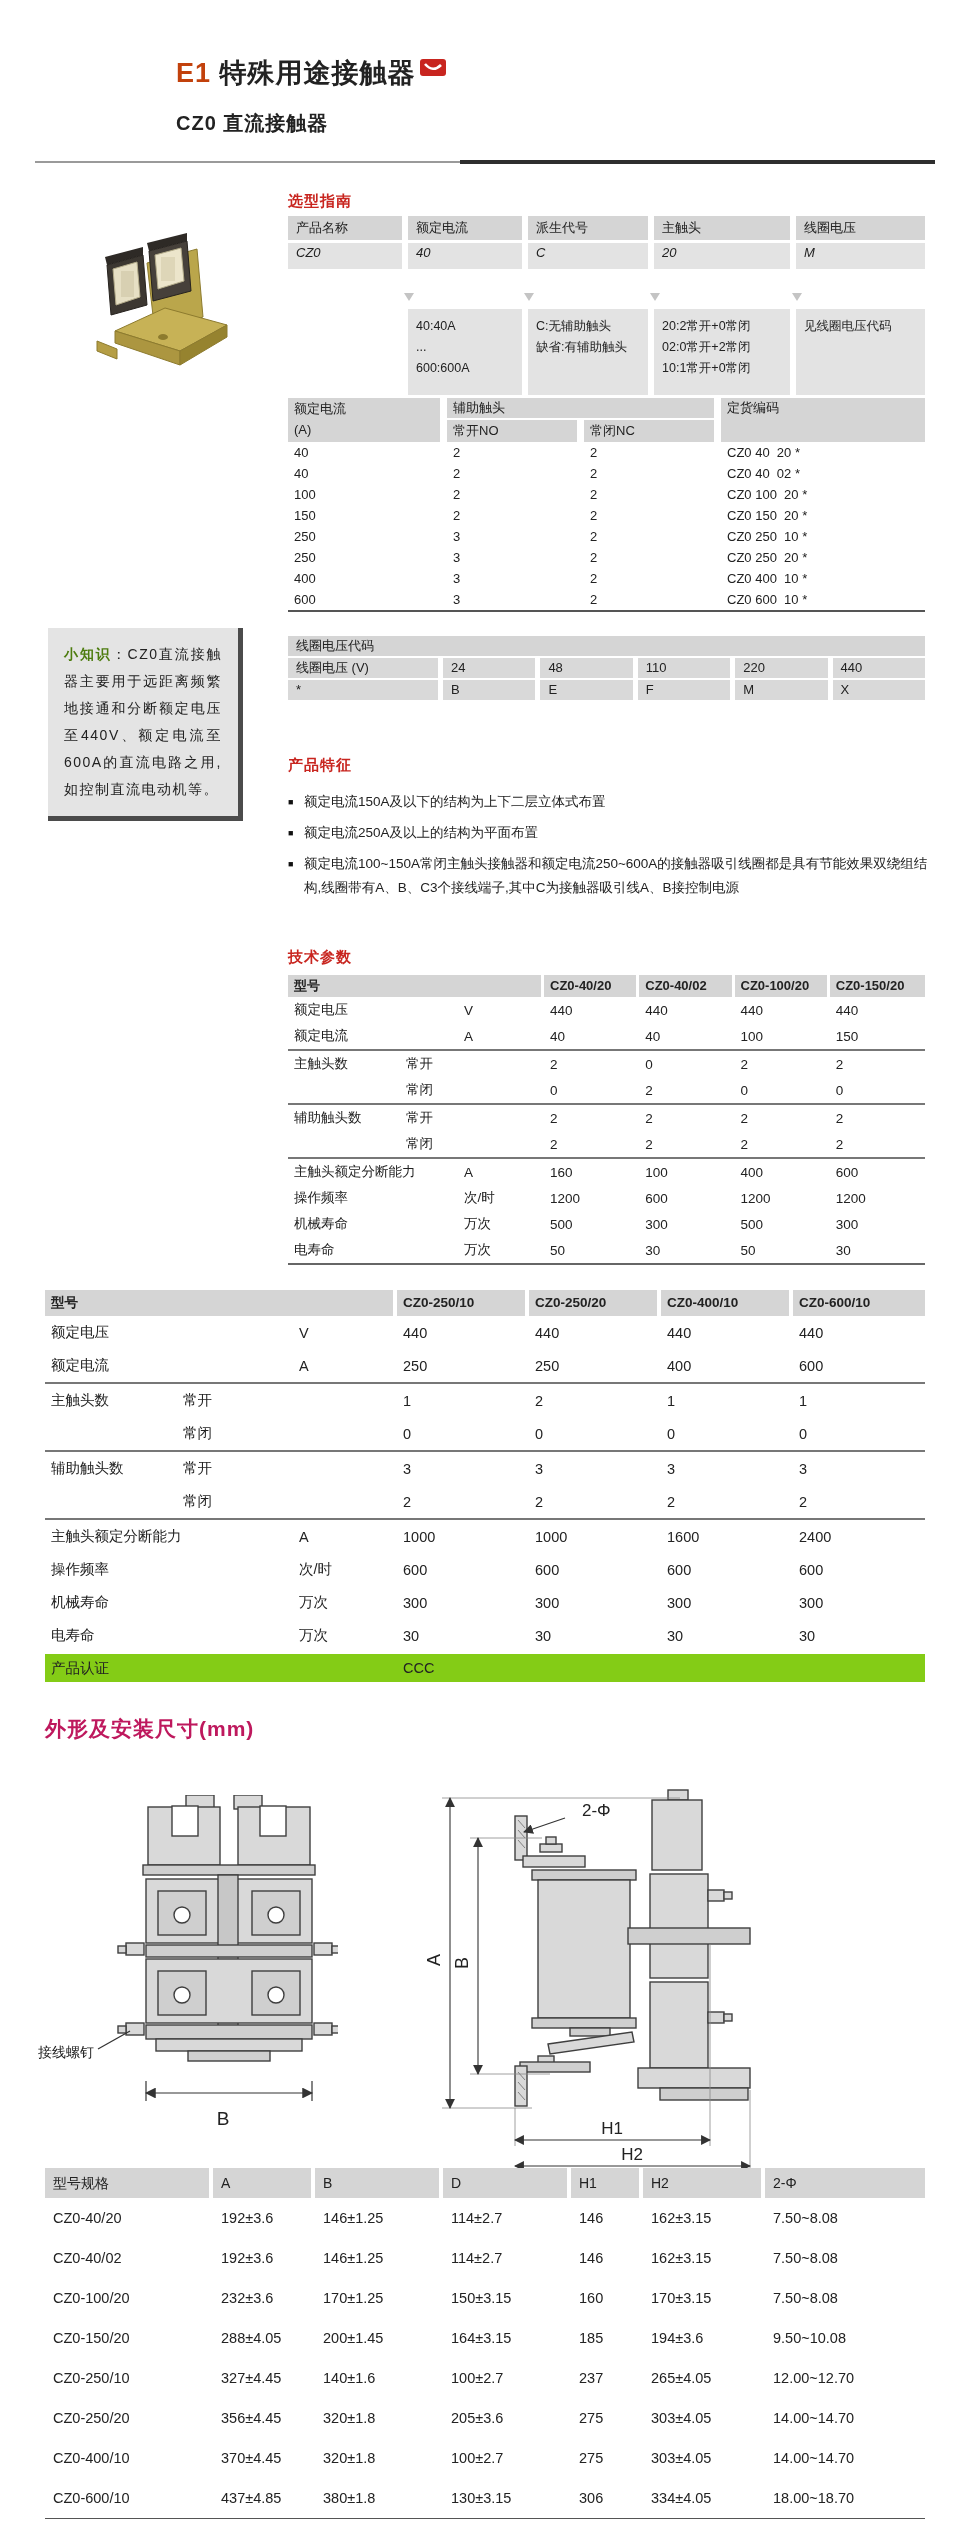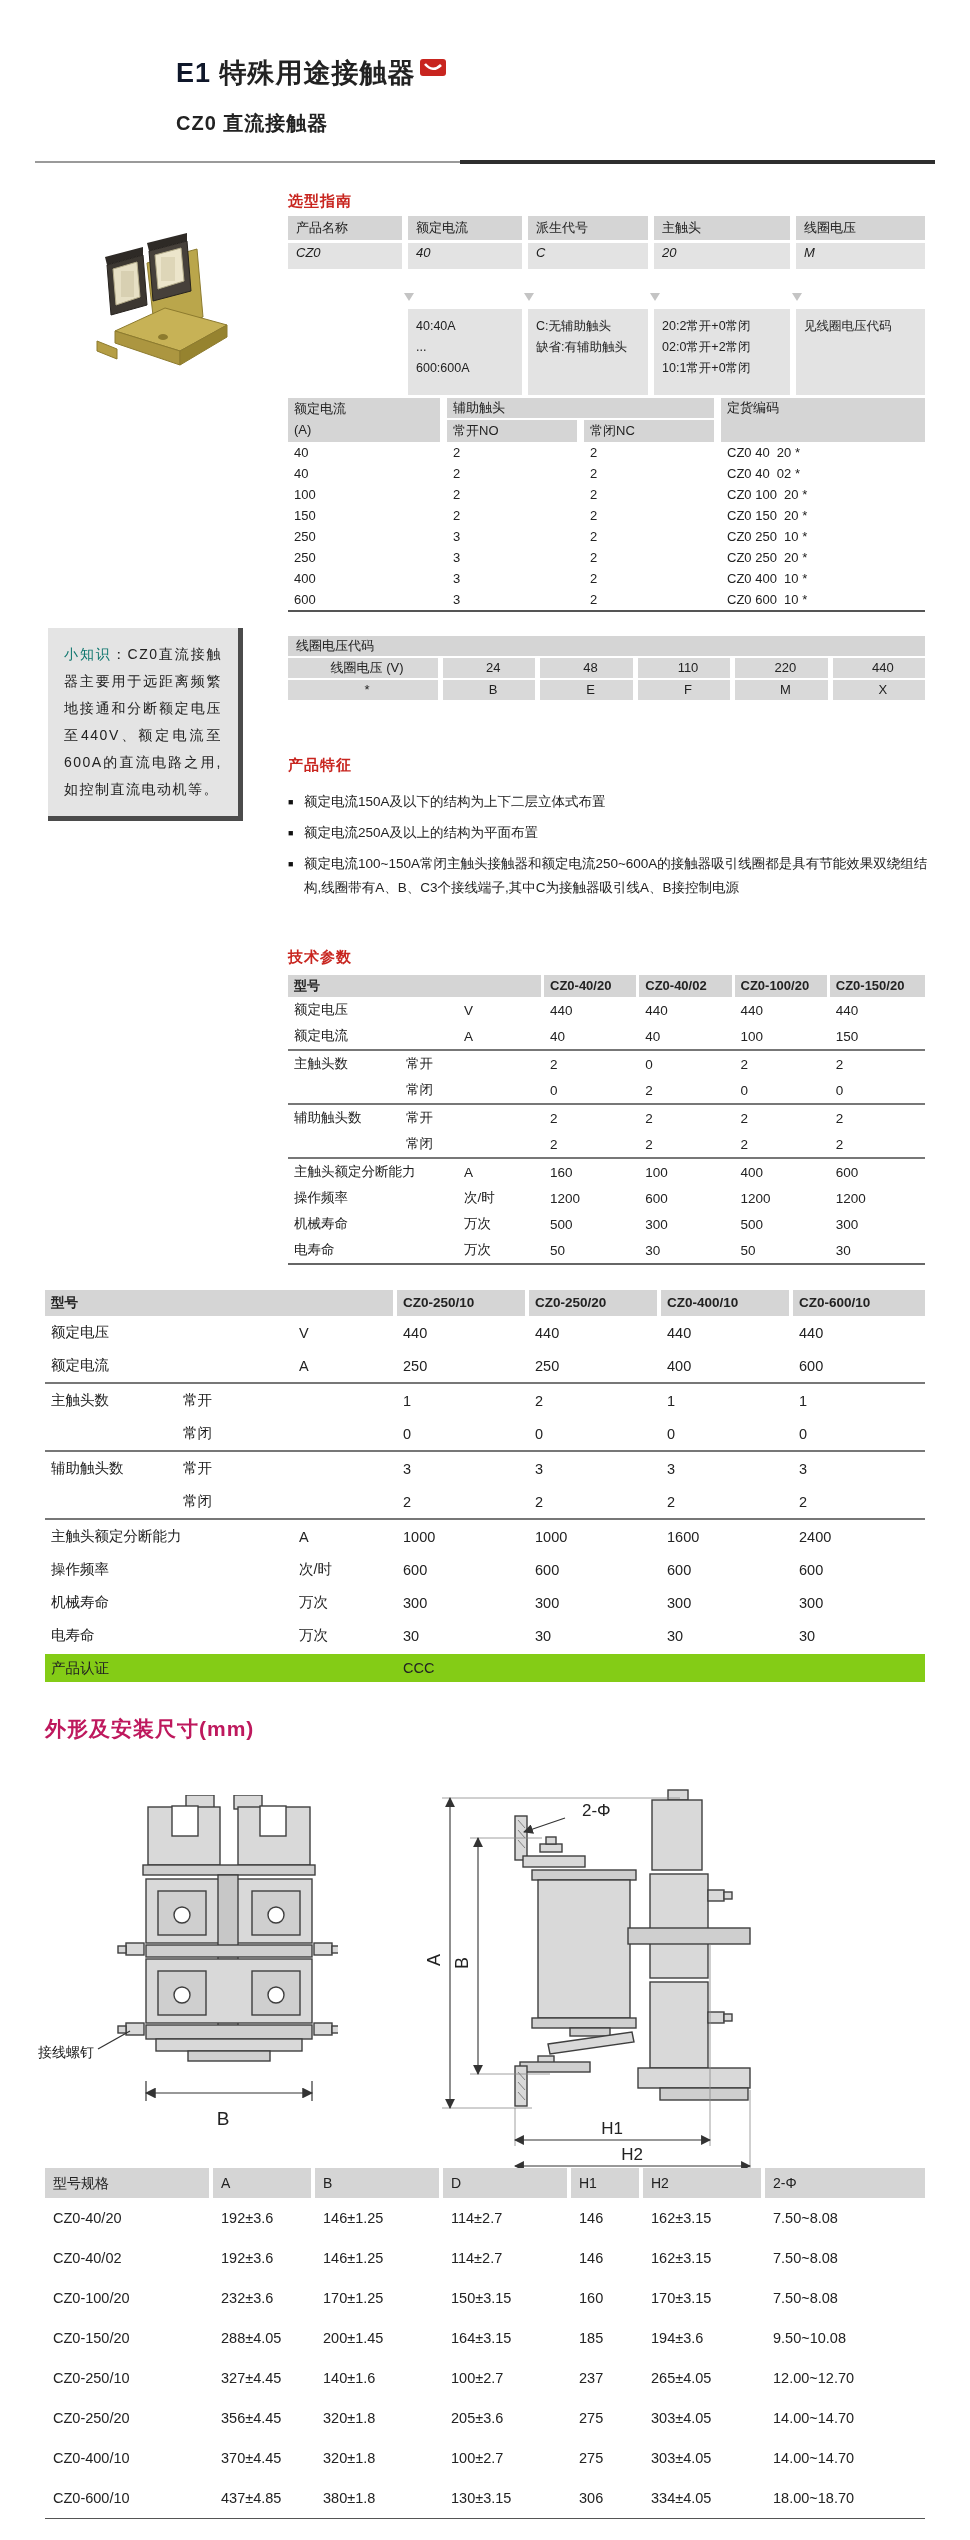--- a/index.html
+++ b/index.html
@@ -1,19 +1,19 @@
 <!DOCTYPE html>
 <html><head>
 <meta charset="utf-8">
 <style>
   html,body{margin:0;padding:0;background:#fff;}
   #page{position:relative;width:970px;height:2540px;background:#fff;
         font-family:"Liberation Sans","DejaVu Sans",sans-serif;color:#222;overflow:hidden;}
   .abs{position:absolute;}
-  .red{color:#0f172a;}
+  .red{color:#c2410c;}
   .sec-h{position:absolute;font-size:15px;font-weight:bold;color:#c8251f;letter-spacing:1px;}
   
   #title{left:176px;top:52px;font-size:27px;font-weight:bold;letter-spacing:1px;}
   #badge{display:inline-block;vertical-align:6px;margin-left:4px;}
   #subtitle{left:176px;top:110px;font-size:20px;font-weight:bold;letter-spacing:1px;}
   .div-l{left:35px;top:161px;width:425px;height:2px;background:#9a9a9a;}
   .div-r{left:460px;top:160px;width:475px;height:4px;background:#2e2e2e;}
   
   #sel-t{left:288px;top:216px;width:637px;}
   .sel-row{display:grid;grid-template-columns:114px 114px 120px 136px 1fr;column-gap:6px;}
@@ -30,26 +30,26 @@
   .oh{background:#d5d5d5;font-size:13px;padding-left:6px;line-height:20px;}
   .oh.span-v{grid-row:1/3;}
   .oh.aux{grid-column:2/4;grid-row:1;}
   .oh i{display:block;font-style:normal;line-height:21px;}
   .ord-row{display:grid;grid-template-columns:152px 130px 130px 1fr;column-gap:7px;height:21px;line-height:21px;font-size:13px;}
   .ord-row span{padding-left:6px;white-space:pre;}
   #ord-body{border-bottom:2px solid #555;}
   
   #tip{left:48px;top:628px;width:158px;background:#e4e4e4;border-right:5px solid #4b4b4b;border-bottom:5px solid #4b4b4b;
        padding:13px 16px;font-size:14px;line-height:27px;letter-spacing:1.5px;text-align:justify;}
-  #tip b{color:#0f766e;font-weight:normal;}
+  #tip b{color:#4d7c0f;font-weight:bold;}
   
   #coil-t{left:288px;top:636px;width:637px;}
   #coil-title{background:#d5d5d5;height:20px;line-height:20px;padding-left:8px;font-size:13px;margin-bottom:2px;}
   .coil-row{display:grid;grid-template-columns:150px repeat(5,1fr);column-gap:5px;margin-bottom:2px;}
-  .coil-row span{background:#d9d9d9;height:20px;line-height:20px;padding-left:8px;font-size:13px;text-align:center;}
+  .coil-row span{background:#d9d9d9;height:20px;line-height:20px;padding-left:8px;font-size:13px;}
   
   #feat-h{left:288px;top:756px;}
   #feat-list{left:288px;top:790px;width:645px;font-size:13.5px;line-height:24px;}
   .feat-item{display:flex;margin-bottom:7px;}
   .bullet{flex:0 0 16px;font-size:9px;line-height:24px;color:#111;}
   
   .tech-head{display:grid;align-items:center;}
   .th-cell{background:#d5d5d5;font-weight:bold;}
   .tech-row{display:grid;align-items:center;}
   .tech-row span{padding-left:6px;white-space:nowrap;}

